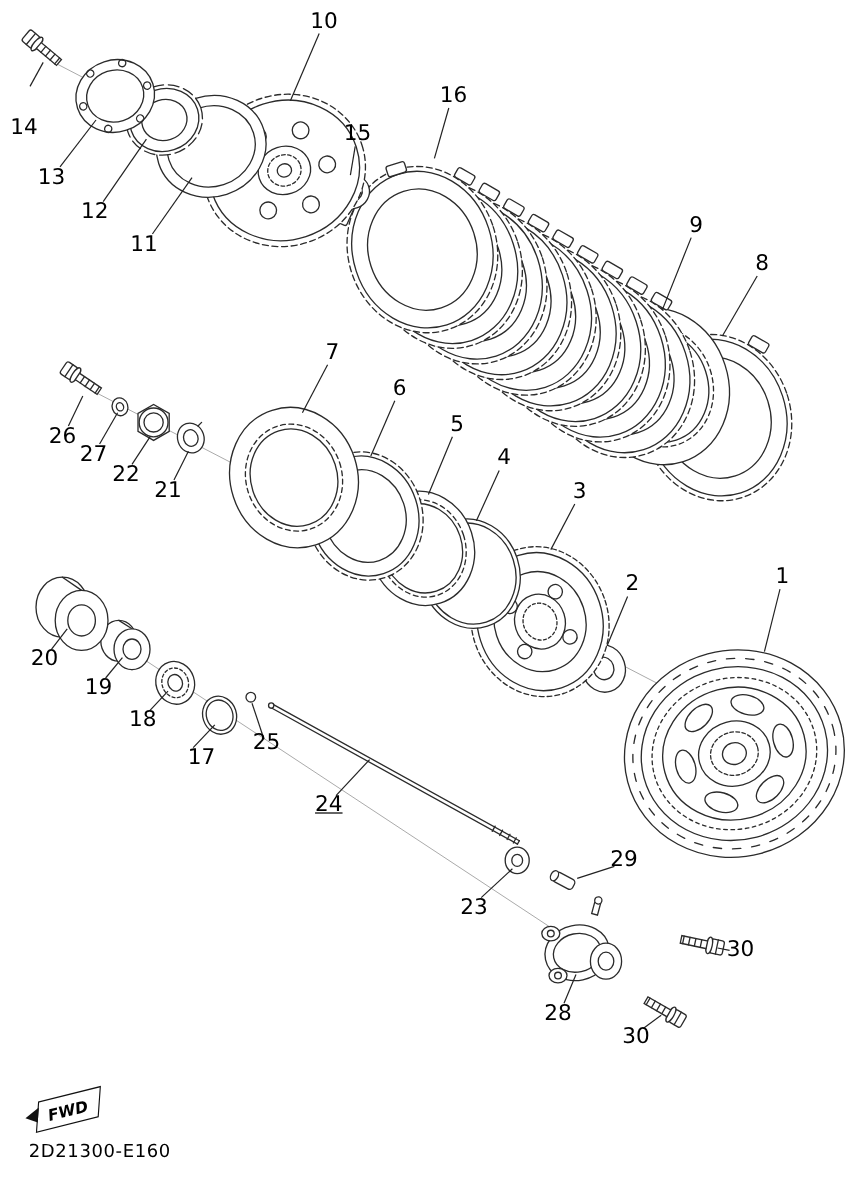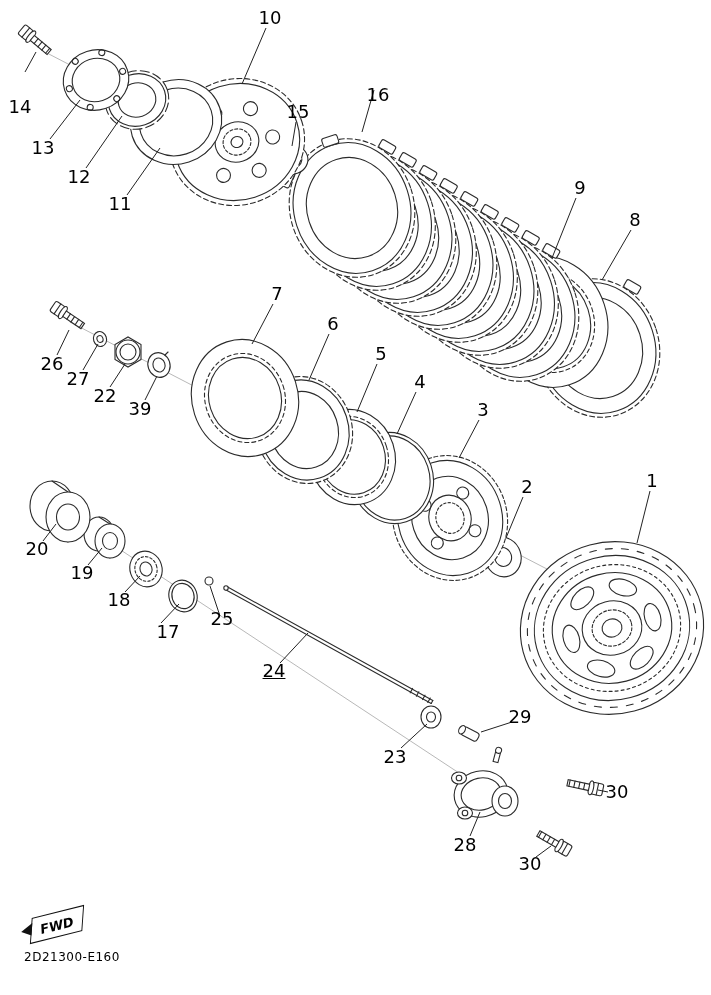--- a/index.html
+++ b/index.html
@@ -5,21 +5,21 @@
   html,body{margin:0;padding:0;background:#fff;}
   .stage{position:relative;width:711px;height:995px;background:#fff;overflow:hidden;
          font-family:"DejaVu Sans", sans-serif;color:#000;}
   svg.draw,svg.leaders{position:absolute;left:0;top:0;}
   svg.draw *{stroke:#2b2b2b;stroke-width:1.1;fill:none;stroke-linecap:round;}
   svg.draw .wf{fill:#ffffff;}
   svg.draw .axis line{stroke:#9a9a9a;stroke-width:0.7;}
   svg.leaders line{stroke:#222;stroke-width:1;}
   .callout{position:absolute;transform:translate(-50%,-50%);font-size:18px;line-height:1;
            color:#000;white-space:nowrap;}
-  .code{position:absolute;left:24px;top:950px;font-size:12px;letter-spacing:.5px;}
+  .code{position:absolute;left:24px;top:950px;font-size:15px;letter-spacing:.5px;}
   .fwd{position:absolute;left:30px;top:912px;transform:rotate(-14deg);}
   .fwd-box{position:relative;border:1.6px solid #111;padding:2px 9px;transform:skewX(-18deg);background:#fff;}
   .fwd-text{display:inline-block;transform:skewX(18deg);font-style:italic;font-weight:bold;font-size:13px;}
   .fwd-arrow{position:absolute;left:-11px;top:4px;width:0;height:0;
              border-top:6px solid transparent;border-bottom:6px solid transparent;
              border-right:11px solid #111;}
 </style>
 </head>
 <body>
 
@@ -356,34 +356,34 @@
       <line x1="536" y1="857" x2="551" y2="846"></line>
     </svg>
 
   <div>
       <div class="callout" style="left: 20px; top: 82px; margin-top: 25px;">14</div>
       <div class="callout" style="left: 43px; top: 148px;">13</div>
       <div class="callout" style="left: 79px; top: 177px;">12</div>
       <div class="callout" style="left: 120px; top: 204px;">11</div>
       <div class="callout" style="left: 270px; top: 18px;">10</div>
       <div class="callout" style="left: 298px; top: 112px;">15</div>
-      <div class="callout" style="left: 378px; top: 80px; margin-top: 15px;">16</div>
+      <div class="callout" style="left: 378px; top: 80px;">16</div>
       <div class="callout" style="left: 580px; top: 188px;">9</div>
       <div class="callout" style="left: 635px; top: 220px;">8</div>
       <div class="callout" style="left: 277px; top: 294px;">7</div>
       <div class="callout" style="left: 333px; top: 324px;">6</div>
       <div class="callout" style="left: 381px; top: 354px;">5</div>
       <div class="callout" style="left: 420px; top: 382px;">4</div>
       <div class="callout" style="left: 483px; top: 410px;">3</div>
       <div class="callout" style="left: 527px; top: 487px;">2</div>
       <div class="callout" style="left: 652px; top: 481px;">1</div>
       <div class="callout" style="left: 52px; top: 364px;">26</div>
       <div class="callout" style="left: 78px; top: 379px;">27</div>
       <div class="callout" style="left: 105px; top: 396px;">22</div>
-      <div class="callout" style="left: 140px; top: 409px;">39</div>
+      <div class="callout" style="left: 140px; top: 409px;">21</div>
       <div class="callout" style="left: 37px; top: 549px;">20</div>
       <div class="callout" style="left: 82px; top: 573px;">19</div>
       <div class="callout" style="left: 119px; top: 600px;">18</div>
       <div class="callout" style="left: 168px; top: 632px;">17</div>
       <div class="callout" style="left: 222px; top: 590px; margin-top: 29px;">25</div>
       <div class="callout" style="left: 274px; top: 671px; text-decoration: underline;">24</div>
       <div class="callout" style="left: 395px; top: 757px;">23</div>
       <div class="callout" style="left: 520px; top: 717px;">29</div>
       <div class="callout" style="left: 465px; top: 845px;">28</div>
       <div class="callout" style="left: 617px; top: 792px;">30</div>

